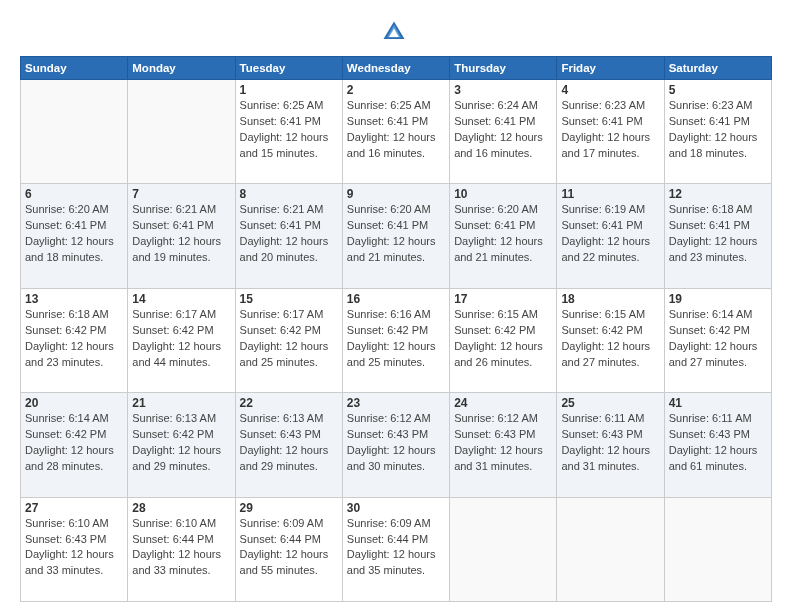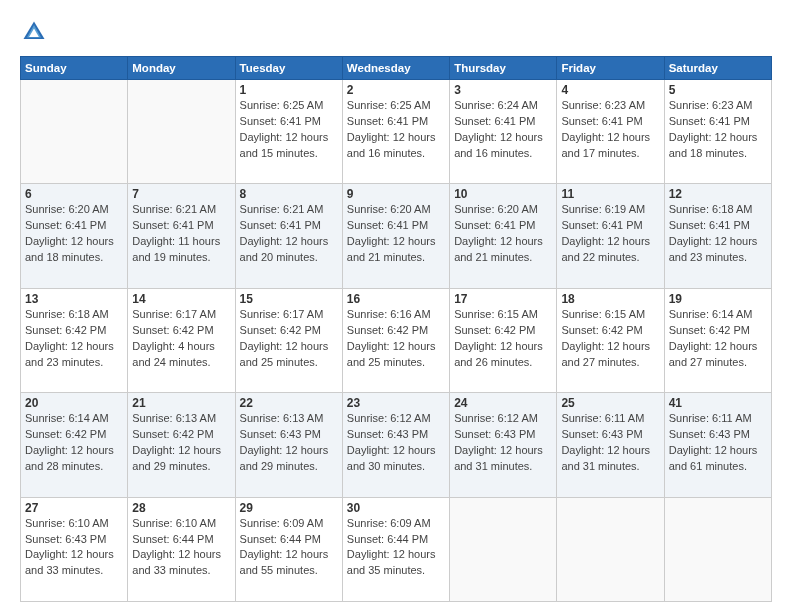--- a/index.html
+++ b/index.html
@@ -9,20 +9,21 @@
       font-family: Arial, sans-serif;
       background: #fff;
       overflow: hidden;
     }
     .page {
       width: 792px;
       height: 612px;
       padding: 18px 20px 10px 20px;
       display: flex;
       flex-direction: column;
+      align-items: center;
     }
     .header {
       display: flex;
       justify-content: space-between;
       align-items: flex-start;
       margin-bottom: 10px;
     }
     .logo {
       display: flex;
       align-items: center;
@@ -189,21 +190,21 @@
               <div>Sunrise: 6:20 AM</div>
               <div>Sunset: 6:41 PM</div>
               <div>Daylight: 12 hours and 18 minutes.</div>
             </div>
           </td>
           <td>
             <span class="day-number">7</span>
             <div class="day-info">
               <div>Sunrise: 6:21 AM</div>
               <div>Sunset: 6:41 PM</div>
-              <div>Daylight: 11 hours and 19 minutes.</div>
+              <div>Daylight: 12 hours and 19 minutes.</div>
             </div>
           </td>
           <td>
             <span class="day-number">8</span>
             <div class="day-info">
               <div>Sunrise: 6:21 AM</div>
               <div>Sunset: 6:41 PM</div>
               <div>Daylight: 12 hours and 20 minutes.</div>
             </div>
           </td>
@@ -247,21 +248,21 @@
               <div>Sunrise: 6:18 AM</div>
               <div>Sunset: 6:42 PM</div>
               <div>Daylight: 12 hours and 23 minutes.</div>
             </div>
           </td>
           <td>
             <span class="day-number">14</span>
             <div class="day-info">
               <div>Sunrise: 6:17 AM</div>
               <div>Sunset: 6:42 PM</div>
-              <div>Daylight: 4 hours and 24 minutes.</div>
+              <div>Daylight: 12 hours and 44 minutes.</div>
             </div>
           </td>
           <td>
             <span class="day-number">15</span>
             <div class="day-info">
               <div>Sunrise: 6:17 AM</div>
               <div>Sunset: 6:42 PM</div>
               <div>Daylight: 12 hours and 25 minutes.</div>
             </div>
           </td>

